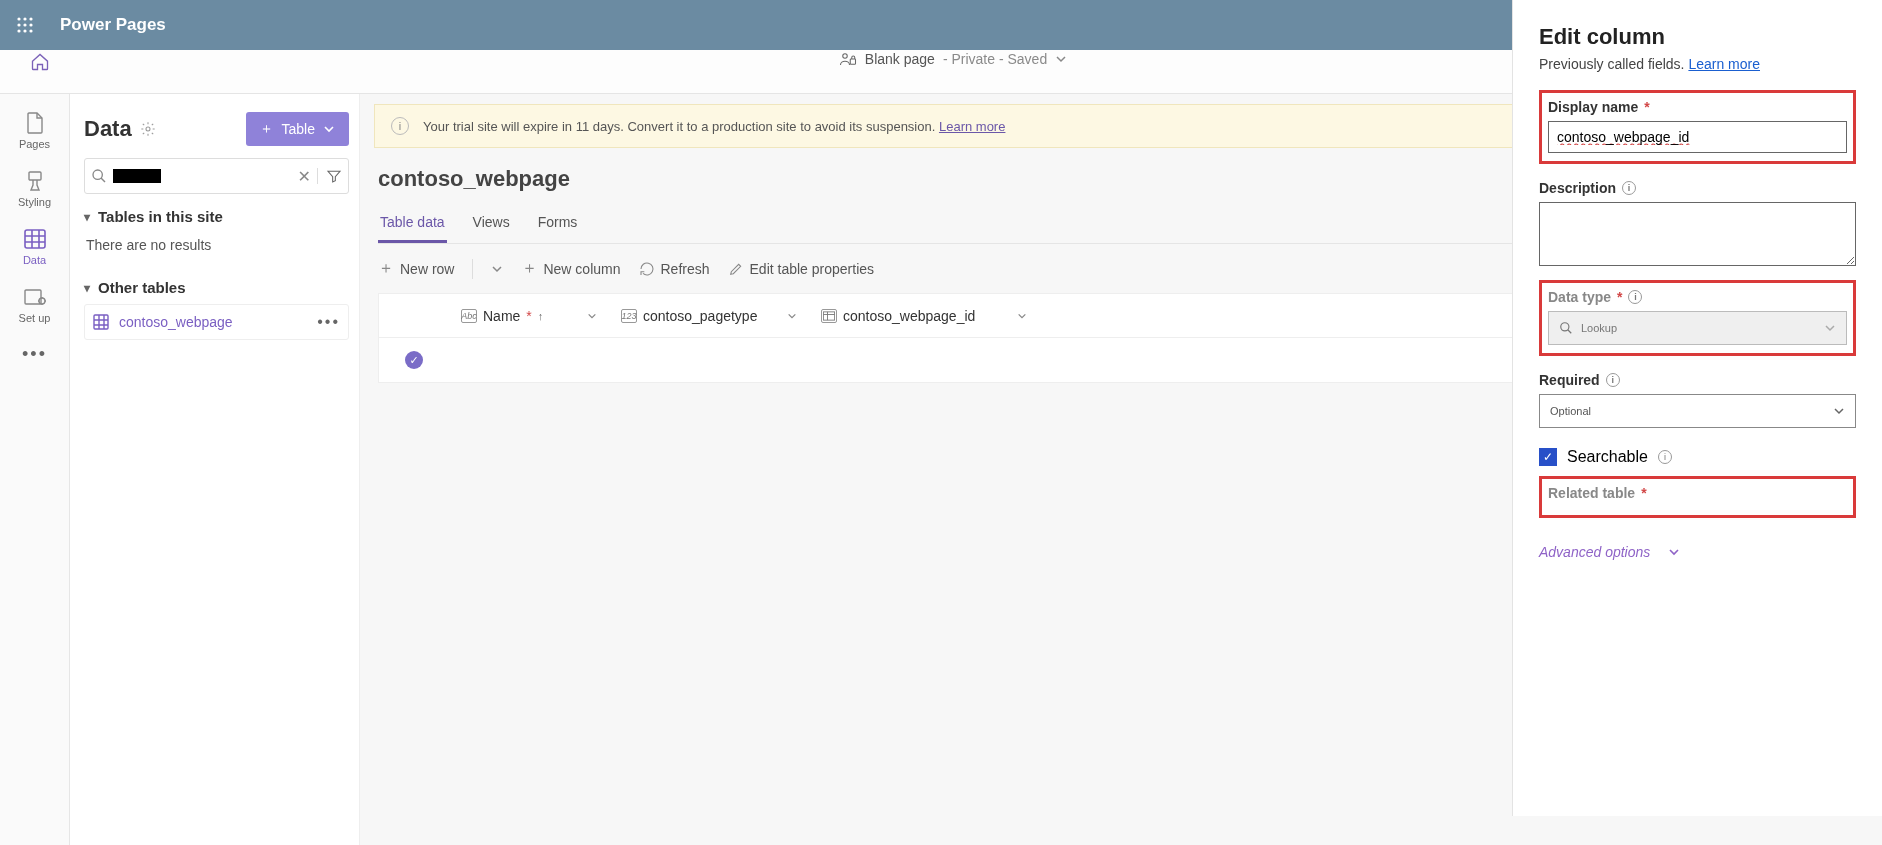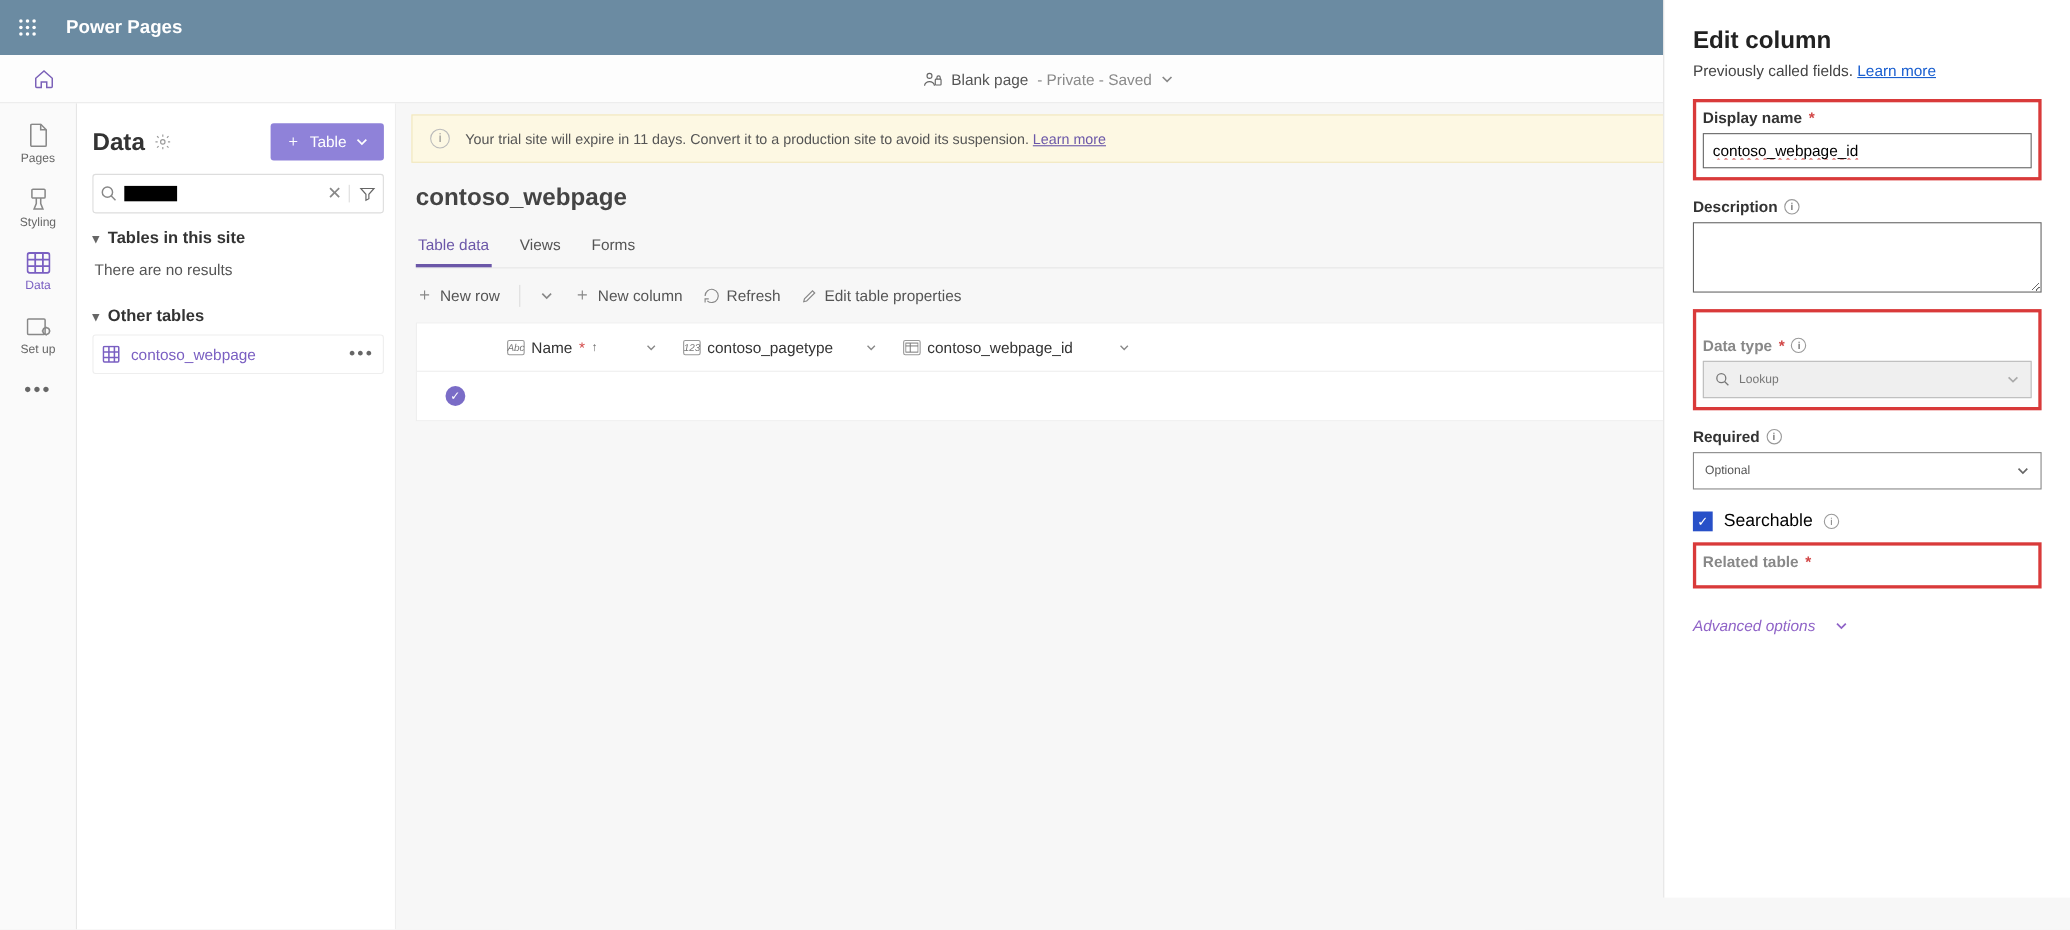--- a/index.html
+++ b/index.html
@@ -4,21 +4,21 @@
 <style>
 * { box-sizing: border-box; margin: 0; padding: 0; font-family: "Segoe UI", Arial, sans-serif; }
 body { width: 1882px; height: 845px; background: #f5f5f5; overflow: hidden; position: relative; }
 
 
 .topbar { height: 50px; background: #6b8ba2; display: flex; align-items: center; padding: 0 10px; color: #fff; }
 .waffle { width: 30px; height: 30px; display:flex; align-items:center; justify-content:center; cursor:pointer;}
 .brand { font-size: 17px; font-weight: 600; margin-left: 20px; }
 
 
-.secondbar { height: 44px; background: #fdfdfd; border-bottom:1px solid #e5e5e5; display:flex; align-items:center; padding:0 28px; }
+.secondbar { height: 44px; background: #fdfdfd; border-bottom:1px solid #e5e5e5; display:flex; align-items:flex-start; padding:0 28px; }
 .home-icon { width:24px; height:24px; color:#7b61b8; display:flex; align-items:center; justify-content:center; cursor:pointer;}
 .page-status { flex:0 0 auto; margin-left:auto; margin-right:auto; display:flex; align-items:center; gap:8px; color:#555; font-size:14px;}
 .page-status .muted { color:#8a8a8a; }
 .chev { color:#888; cursor:pointer; }
 
 .main-area { display:flex; height: calc(845px - 50px - 44px); }
 
 
 .leftrail { width:70px; background:#fafafa; border-right:1px solid #e6e6e6; display:flex; flex-direction:column; align-items:center; padding-top:10px; gap:4px;}
 .rail-item { width:82px; display:flex; flex-direction:column; align-items:center; justify-content:center; padding:8px 0; font-size:11px; color:#666; cursor:pointer; gap:4px;}
@@ -361,21 +361,21 @@
     <input class="text-input" type="text" style="text-decoration: underline wavy rgb(210, 71, 71); text-decoration-skip-ink: none;" value="contoso_webpage_id">
   </div>
 
   <div class="field-label">
     <span>Description</span>
     <span class="info">i</span>
   </div>
   <textarea class="text-input tall" style=""></textarea>
 
   <div class="redbox">
-    <div class="field-label" style="margin-top:16px">
+    <div class="field-label" style="margin-top:0">
       <span class="muted-label">Data type</span>
         <span class="req-star">*</span>
       <span class="info">i</span>
     </div>
     <div class="select-box disabled">
       <span class="lookup">
         <svg width="14" height="14" viewBox="0 0 24 24" fill="none" stroke="#777" stroke-width="2">
             <circle cx="10" cy="10" r="7"></circle>
             <path d="M21 21l-6-6"></path>
           </svg>

